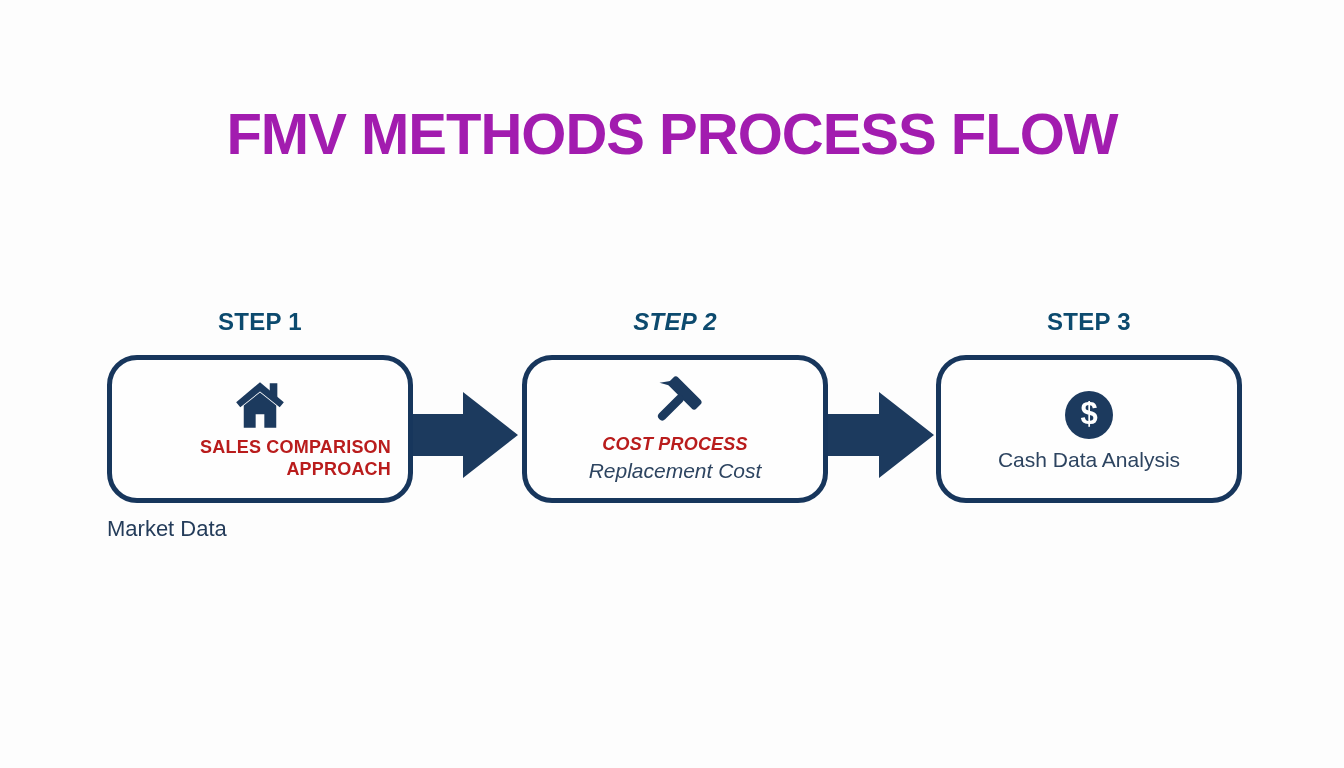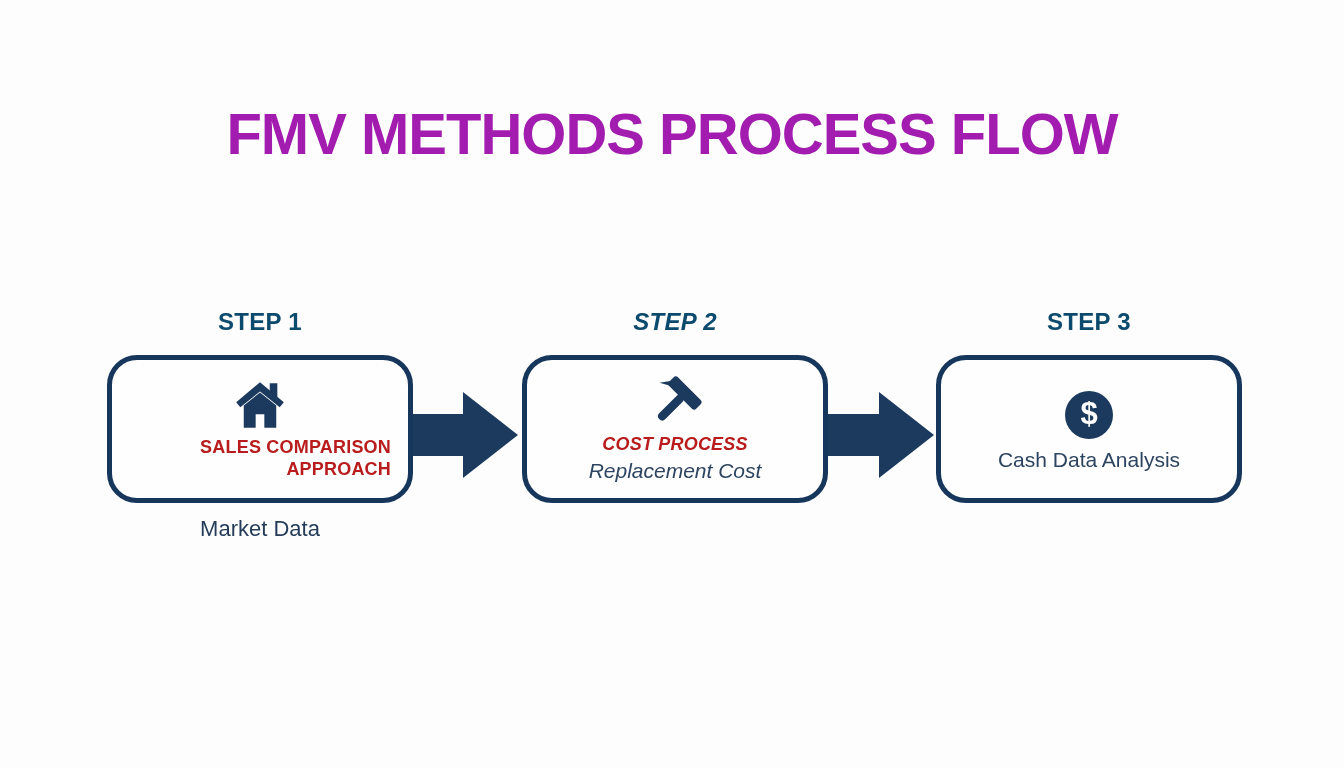--- a/index.html
+++ b/index.html
@@ -75,21 +75,20 @@
     font-size: 21px;
     font-weight: 400;
     color: #2d4460;
     text-align: center;
     margin-top: 3px;
   }
   .below-subtitle {
     position: absolute;
     top: 516px;
     width: 306px;
-    text-align: center;
     font-size: 22px;
     font-weight: 400;
     color: #243c5a;
   }
 
   .arrow {
     position: absolute;
     top: 392px;
     width: 110px;
     height: 86px;

